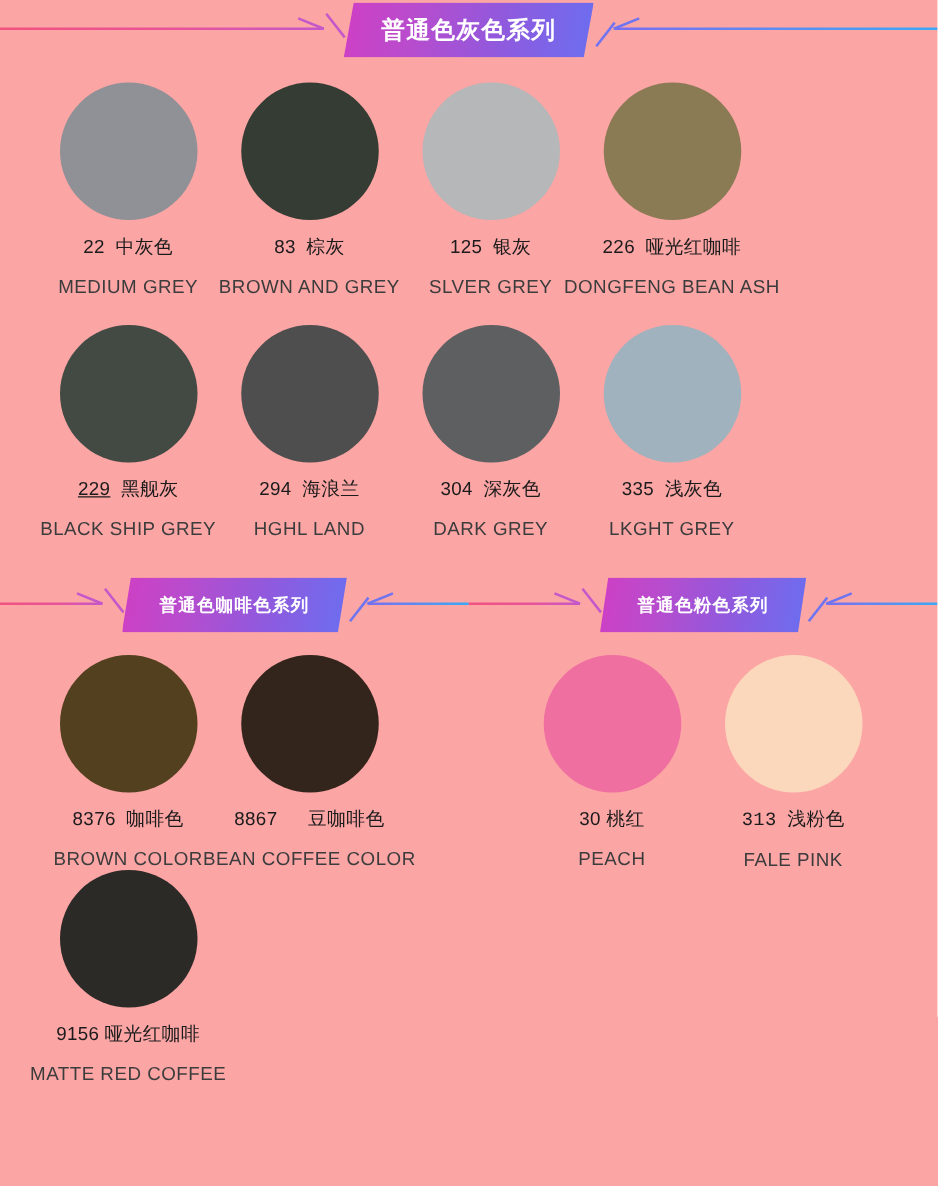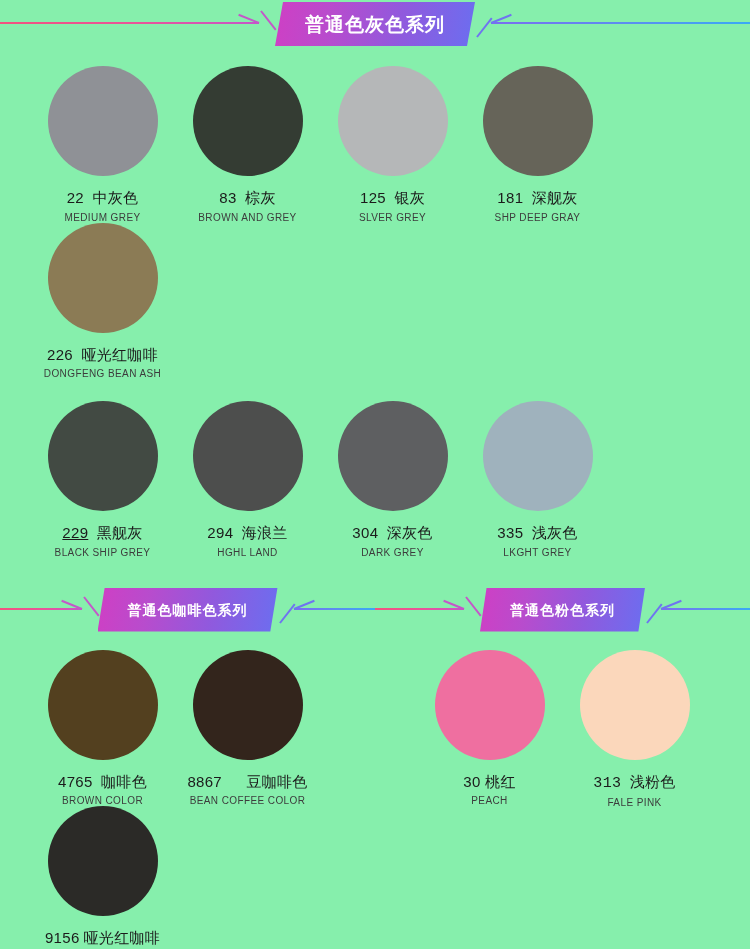--- a/index.html
+++ b/index.html
@@ -3,21 +3,21 @@
 <meta charset="utf-8">
 <title>Color Swatch Catalog</title>
 <style>
   * { margin:0; padding:0; box-sizing:border-box; }
   html, body {
     width:750px; height:949px;
     background:#ffffff;
     font-family:"Liberation Sans","DejaVu Sans",sans-serif;
     overflow:hidden;
   }
-  .page { position:relative; width:750px; height:949px; background:#86efac; }
+  .page { position:relative; width:750px; height:949px; background:#fca5a5; }
 
   
   .banner-row {
     position:relative;
     display:flex;
     align-items:center;
     width:100%;
     height:48px;
   }
   .banner-row.split { }
@@ -120,22 +120,22 @@
   }
   .swatch-cn {
     margin-top:14px;
     font-size:15px;
     color:#1b1b1b;
     white-space:nowrap;
     line-height:1.1;
     letter-spacing:0.3px;
   }
   .swatch-en {
-    margin-top:5px;
-    font-size:10px;
+    margin-top:15px;
+    font-size:15px;
     color:#3c3c3c;
     white-space:nowrap;
     letter-spacing:0.4px;
     line-height:1.1;
   }
 
   
   .sec1-row1 { padding:18px 0 0 30px; }
   .sec1-row2 { padding:22px 0 0 30px; }
   .sec-split { display:flex; }
@@ -181,28 +181,20 @@
       </div>
       <div class="swatch-en">BROWN AND GREY</div>
     </div>
     <div class="swatch">
       <div class="swatch-dot" style="background: rgb(181, 183, 184);"></div>
       <div class="swatch-cn">
         <span style="margin-right: 4px;">125</span>
         <span>银灰</span>
       </div>
       <div class="swatch-en">SLVER GREY</div>
-    </div>
-    <div class="swatch">
-      <div class="swatch-dot" style="background: rgb(102, 100, 89);"></div>
-      <div class="swatch-cn">
-        <span style="margin-right: 4px;">181</span>
-        <span>深舰灰</span>
-      </div>
-      <div class="swatch-en">SHP DEEP GRAY</div>
     </div>
     <div class="swatch">
       <div class="swatch-dot" style="background: rgb(139, 123, 85);"></div>
       <div class="swatch-cn">
         <span style="margin-right: 4px;">226</span>
         <span>哑光红咖啡</span>
       </div>
       <div class="swatch-en">DONGFENG BEAN ASH</div>
     </div>
   </div>
@@ -263,21 +255,21 @@
       <div class="tick blue"></div>
       <div class="line line-right"></div>
     </div>
   </div>
 
   <div class="sec-split">
     <div class="col">
       <div class="swatch">
         <div class="swatch-dot" style="background: rgb(83, 64, 31);"></div>
         <div class="swatch-cn">
-          <span style="margin-right: 4px;">4765</span>
+          <span style="margin-right: 4px;">8376</span>
           <span>咖啡色</span>
         </div>
         <div class="swatch-en">BROWN COLOR</div>
       </div>
       <div class="swatch">
         <div class="swatch-dot" style="background: rgb(51, 37, 28);"></div>
         <div class="swatch-cn">
           <span style="margin-right: 20px;">8867</span>
           <span>豆咖啡色</span>
         </div>

